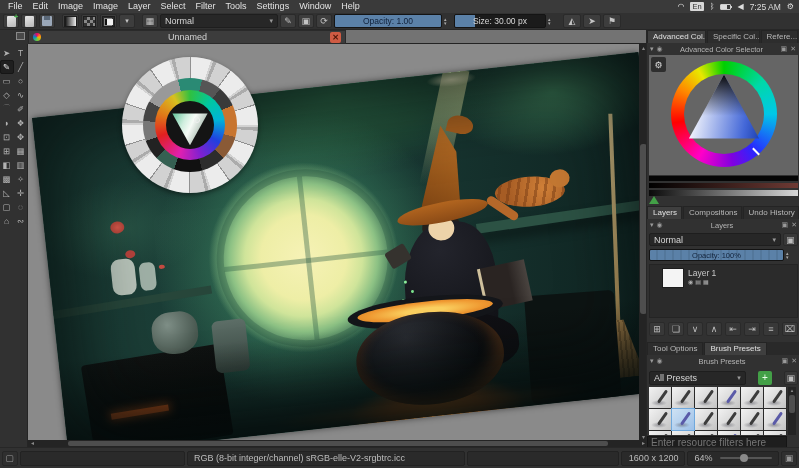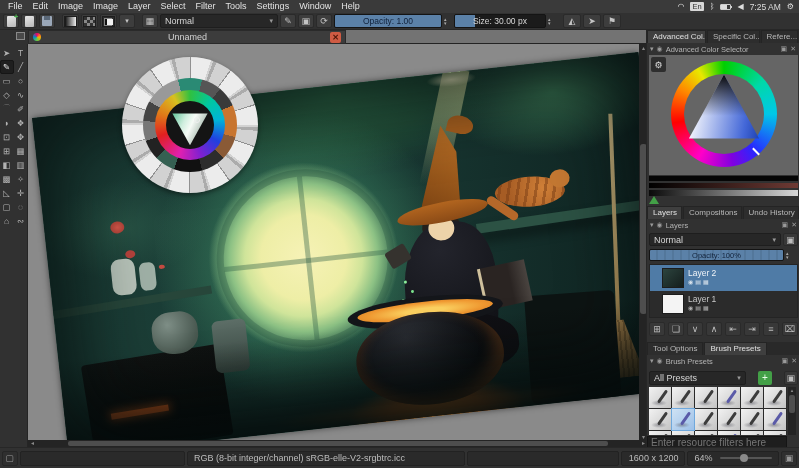--- a/index.html
+++ b/index.html
@@ -148,21 +148,21 @@
   .hthumb{position:absolute;left:40px;top:1px;width:680px;max-width:540px;height:5px;background:#4e4e4e;border-radius:2px;}
   .scr-arrow{width:9px;text-align:center;line-height:7px;}
 
   
   .dock{position:absolute;left:646px;top:30px;width:153px;height:417px;background:#313131;border-left:1px solid #262626;font-size:8px;}
   .dtabs{display:flex;height:13px;align-items:flex-end;background:#292929;}
   .dtab{padding:1px 5px;color:#b8b8b8;background:#2d2d2d;border:1px solid #242424;border-bottom:none;margin-right:1px;
         white-space:nowrap;overflow:hidden;line-height:10px;}
   .dtab.sel{background:#3f3f3f;color:#e0e0e0;}
   .phead{height:12px;display:flex;align-items:center;gap:3px;padding:0 3px;color:#b4b4b4;background:#313131;}
-  .phead .title{flex:1;font-size:7.5px;}
+  .phead .title{flex:1;text-align:center;font-size:7.5px;}
   .phead .g{font-size:7px;color:#9a9a9a;}
   .acs{position:absolute;left:2px;top:25px;width:149px;height:120px;background:#656565;}
   .wrench{position:absolute;left:2px;top:2px;width:15px;height:15px;background:#2e2e2e;color:#ddd;
           display:flex;align-items:center;justify-content:center;font-size:9px;border-radius:2px;}
   .wheel{position:absolute;left:22px;top:6px;width:106px;height:106px;border-radius:50%;
     background:conic-gradient(#00d000 0deg,#00d8a8 50deg,#00c8e8 90deg,#2828ff 140deg,#8000e0 170deg,
       #ff00c8 210deg,#ff0000 260deg,#ff8800 300deg,#e8e800 330deg,#00d000 360deg);}
   .wheel::after{content:"";position:absolute;inset:13px;border-radius:50%;background:#656565;}
   .hsv-tri{position:absolute;left:14px;top:12px;width:78px;height:78px;z-index:2;
     clip-path:polygon(50% 2%,5% 84%,95% 84%);
@@ -453,29 +453,20 @@
         <div class="fill" style="width:100%;background:repeating-linear-gradient(90deg,#5b81a8 0 6px,#53779b 6px 8px)"></div>
         <div class="txt" style="color:#13233b;font-size:7.5px">Opacity: 100%</div>
       </div>
       <div class="stepper">
         <span>▴</span>
         <span>▾</span>
       </div>
     </div>
 
     <div class="layer-list">
-      <div class="lrow sel">
-        <span class="lthumb" style="background:linear-gradient(135deg,#2c443e,#141d1c)"></span>
-        <span class="lmeta">
-          <span class="lname">Layer 2</span>
-          <span class="licons">
-            <span>◉</span><span>▤</span><span>▦</span>
-          </span>
-        </span>
-      </div>
       <div class="lrow">
         <span class="lthumb" style="background:#f4f4f4"></span>
         <span class="lmeta">
           <span class="lname">Layer 1</span>
           <span class="licons">
             <span>◉</span><span>▤</span><span>▦</span>
           </span>
         </span>
       </div>
     </div>

